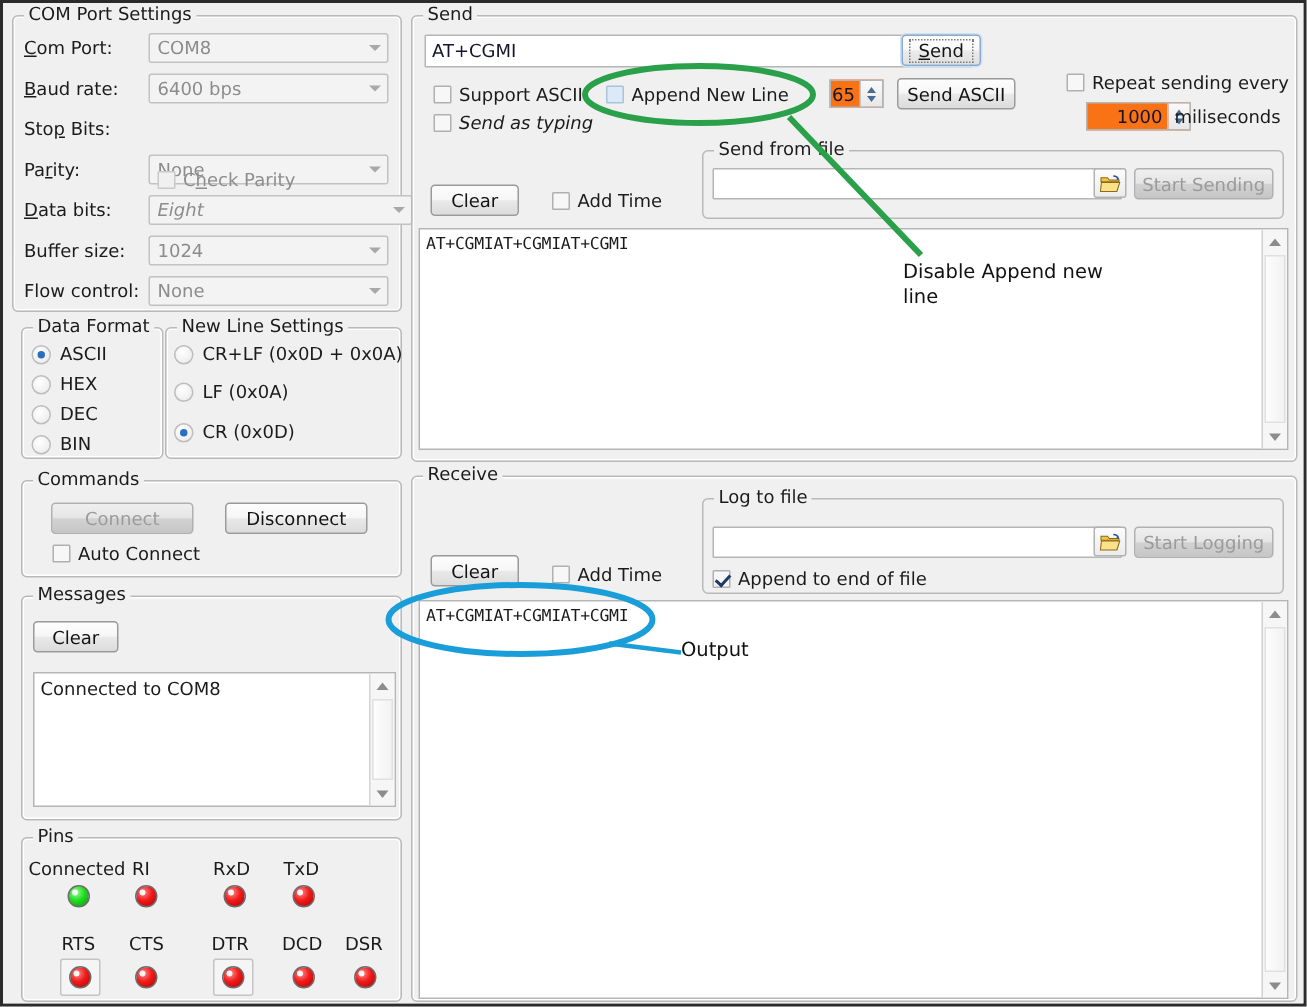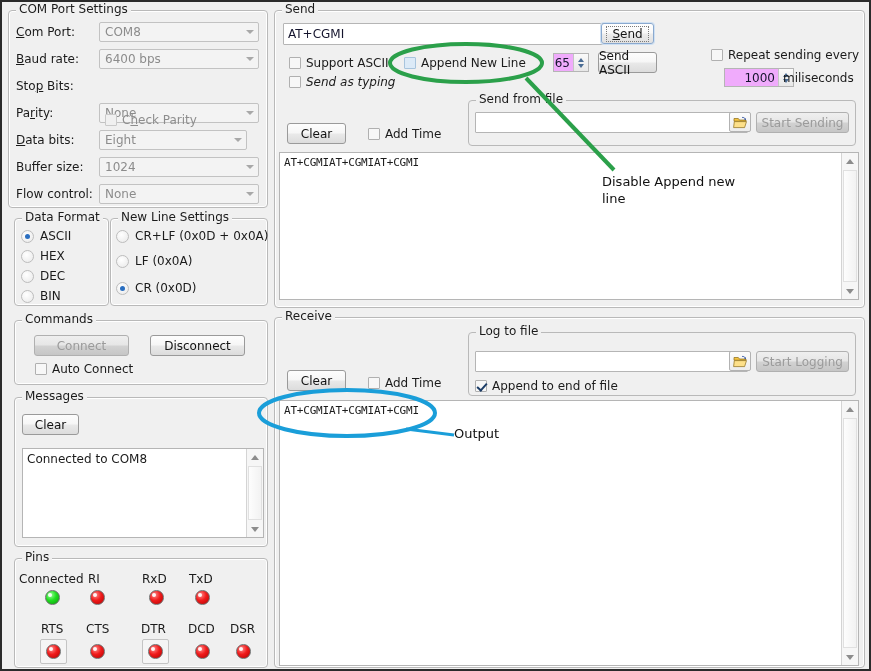--- a/index.html
+++ b/index.html
@@ -94,21 +94,21 @@
     margin-right:6px;position:relative;flex:none;
   }
   .rd .dot.on:after{
     content:"";position:absolute;left:3px;top:3px;width:5px;height:5px;border-radius:50%;
     background:#2a6ec0;
   }
 
   
   .spin{
     position:absolute;height:19px;box-sizing:border-box;
-    border:1px solid #b5b5b5;background:#f0abfc;display:flex;align-items:center;
+    border:1px solid #b5b5b5;background:#f97316;display:flex;align-items:center;
   }
   .spin .sv{flex:1;text-align:right;padding-right:3px;font-size:12px;color:#14142d;}
   .spin .sb{
     width:14px;height:100%;border-left:1px solid #c5c5c5;
     background:linear-gradient(180deg,#fafafa,#e7e7e7);
     display:flex;flex-direction:column;align-items:center;justify-content:center;gap:2px;
   }
   .spin .sb i{display:block;width:0;height:0;border-left:3px solid transparent;border-right:3px solid transparent;}
   .spin .sb i.u{border-bottom:4px solid #4a6c94;}
   .spin .sb i.d{border-top:4px solid #4a6c94;}
@@ -201,21 +201,21 @@
         <i></i>
       </span>
   </div>
 
   <div class="cb dis" style="left:103px;top:111px;">
     <span class="box"></span>
     <span>C<u>h</u>eck Parity</span>
   </div>
 
   <div class="lbl" style="left:14px;top:131px;"><u>D</u>ata bits:</div>
-  <div class="combo" style="left:97px;top:128px;width:148px;">
+  <div class="combo" style="left:97px;top:128px;width:176px;font-style:italic;">
     <span class="val">Eight</span>
     <span class="arw">
         <i></i>
       </span>
   </div>
 
   <div class="lbl" style="left:14px;top:158px;">Buffer size:</div>
   <div class="combo" style="left:97px;top:155px;width:160px;">
     <span class="val">1024</span>
     <span class="arw">
@@ -335,21 +335,21 @@
   <div class="btn focus" style="left:599px;top:21px;width:53px;height:21px;">
     <span class="inner"><u>S</u>end</span>
   </div>
   <div class="spin" style="left:551px;top:51px;width:36px;">
     <span class="sv">65</span>
     <span class="sb">
         <i class="u"></i>
         <i class="d"></i>
       </span>
   </div>
-  <div class="btn" style="left:596px;top:50px;width:59px;height:21px;">
+  <div class="btn" style="left:596px;top:50px;width:79px;height:21px;">
     <span>Send ASCII</span>
   </div>
 
   <div class="cb" style="left:287px;top:54px;">
     <span class="box"></span>
     <span>Support ASCII</span>
   </div>
   <div class="cb" style="left:402px;top:54px;">
     <span class="box hov"></span>
     <span>Append New Line</span>

